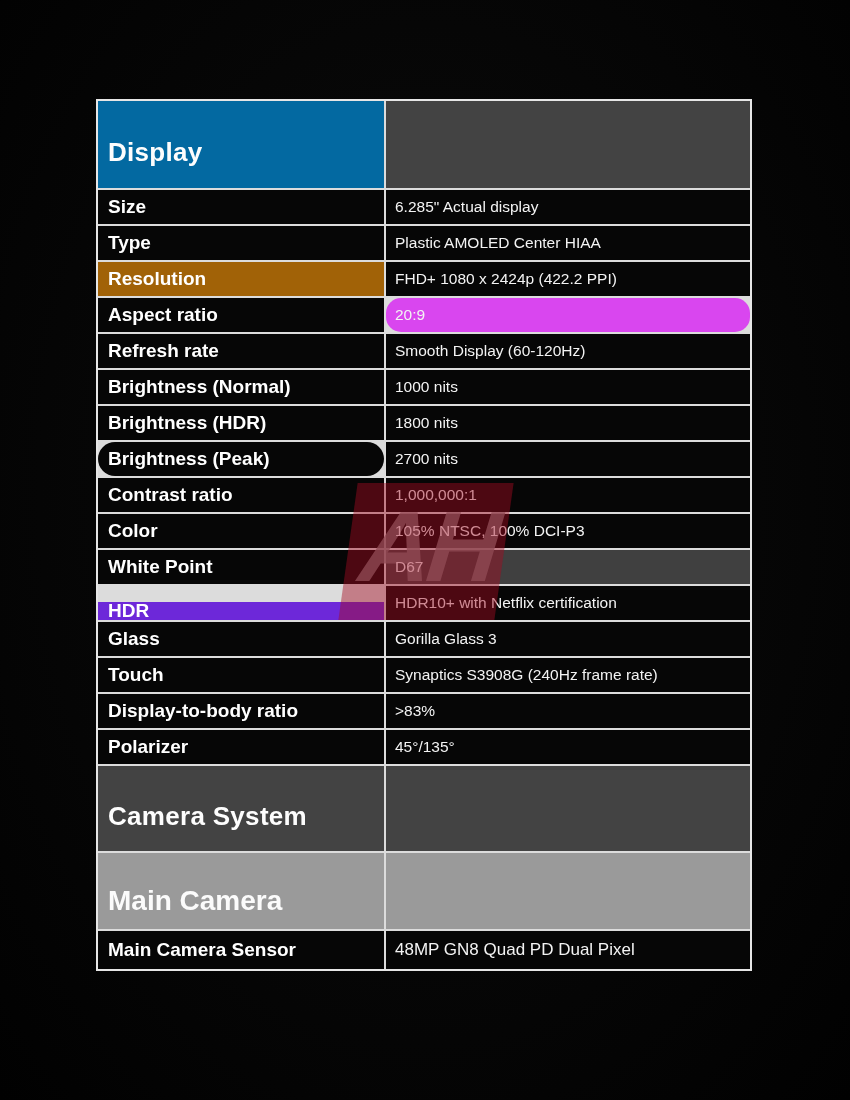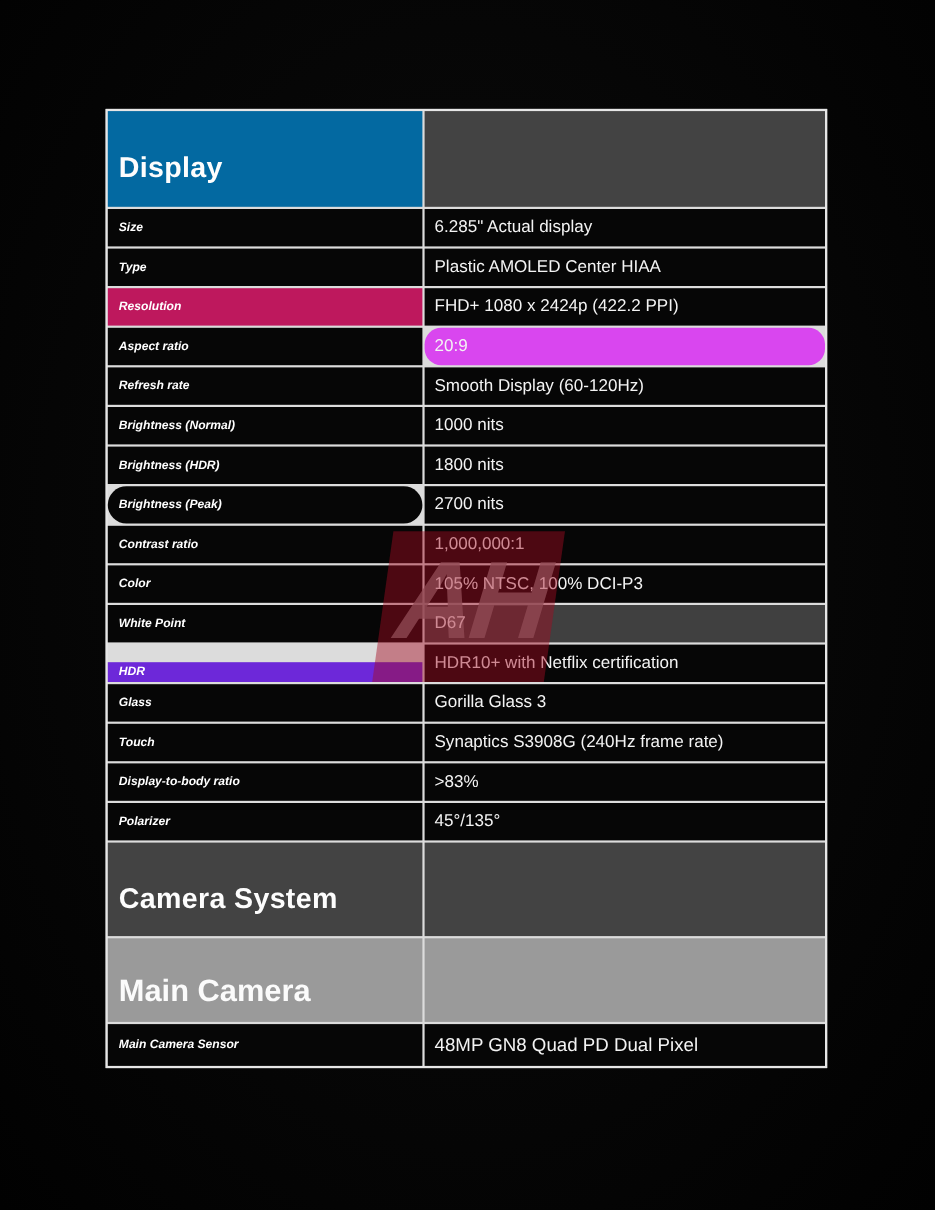--- a/index.html
+++ b/index.html
@@ -38,23 +38,22 @@
     overflow: hidden;
   }
   .cell > span {
     position: relative;
     z-index: 7;
     white-space: nowrap;
   }
   .cell.label {
     padding-left: 10px;
     font-weight: bold;
-    font-size: 11px;
+    font-size: 19px;
     color: #ffffff;
-    font-style: italic;
   }
   .cell.value {
     padding-left: 9px;
     font-size: 15.5px;
     color: #f3f3f3;
   }
   .cell.value.big {
     font-size: 17px;
   }
   .sec-head {
@@ -127,21 +126,21 @@
         <span>6.285" Actual display</span>
       </div>
 
     <div class="cell label" style="background: rgb(6, 6, 6);">
         <span>Type</span>
       </div>
     <div class="cell value" style="background: rgb(6, 6, 6);">
         <span>Plastic AMOLED Center HIAA</span>
       </div>
 
-    <div class="cell label" style="background: #be185d;">
+    <div class="cell label" style="background: #a16207;">
         <span>Resolution</span>
       </div>
     <div class="cell value" style="background: rgb(6, 6, 6);">
         <span>FHD+ 1080 x 2424p (422.2 PPI)</span>
       </div>
 
     <div class="cell label" style="background: rgb(6, 6, 6);">
         <span>Aspect ratio</span>
       </div>
     <div class="cell value" style="background: #d946ef; border-radius: 15px;">

